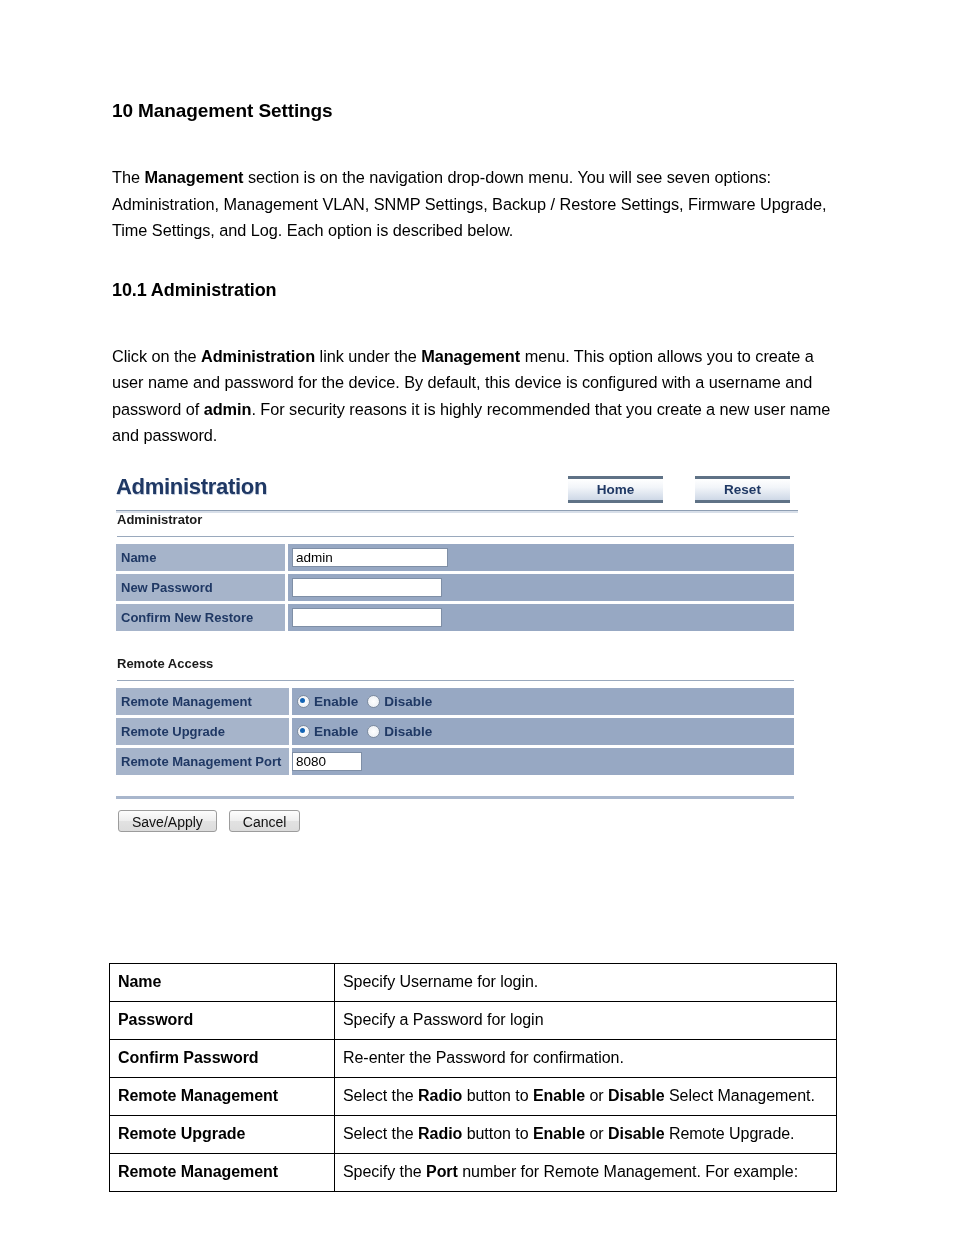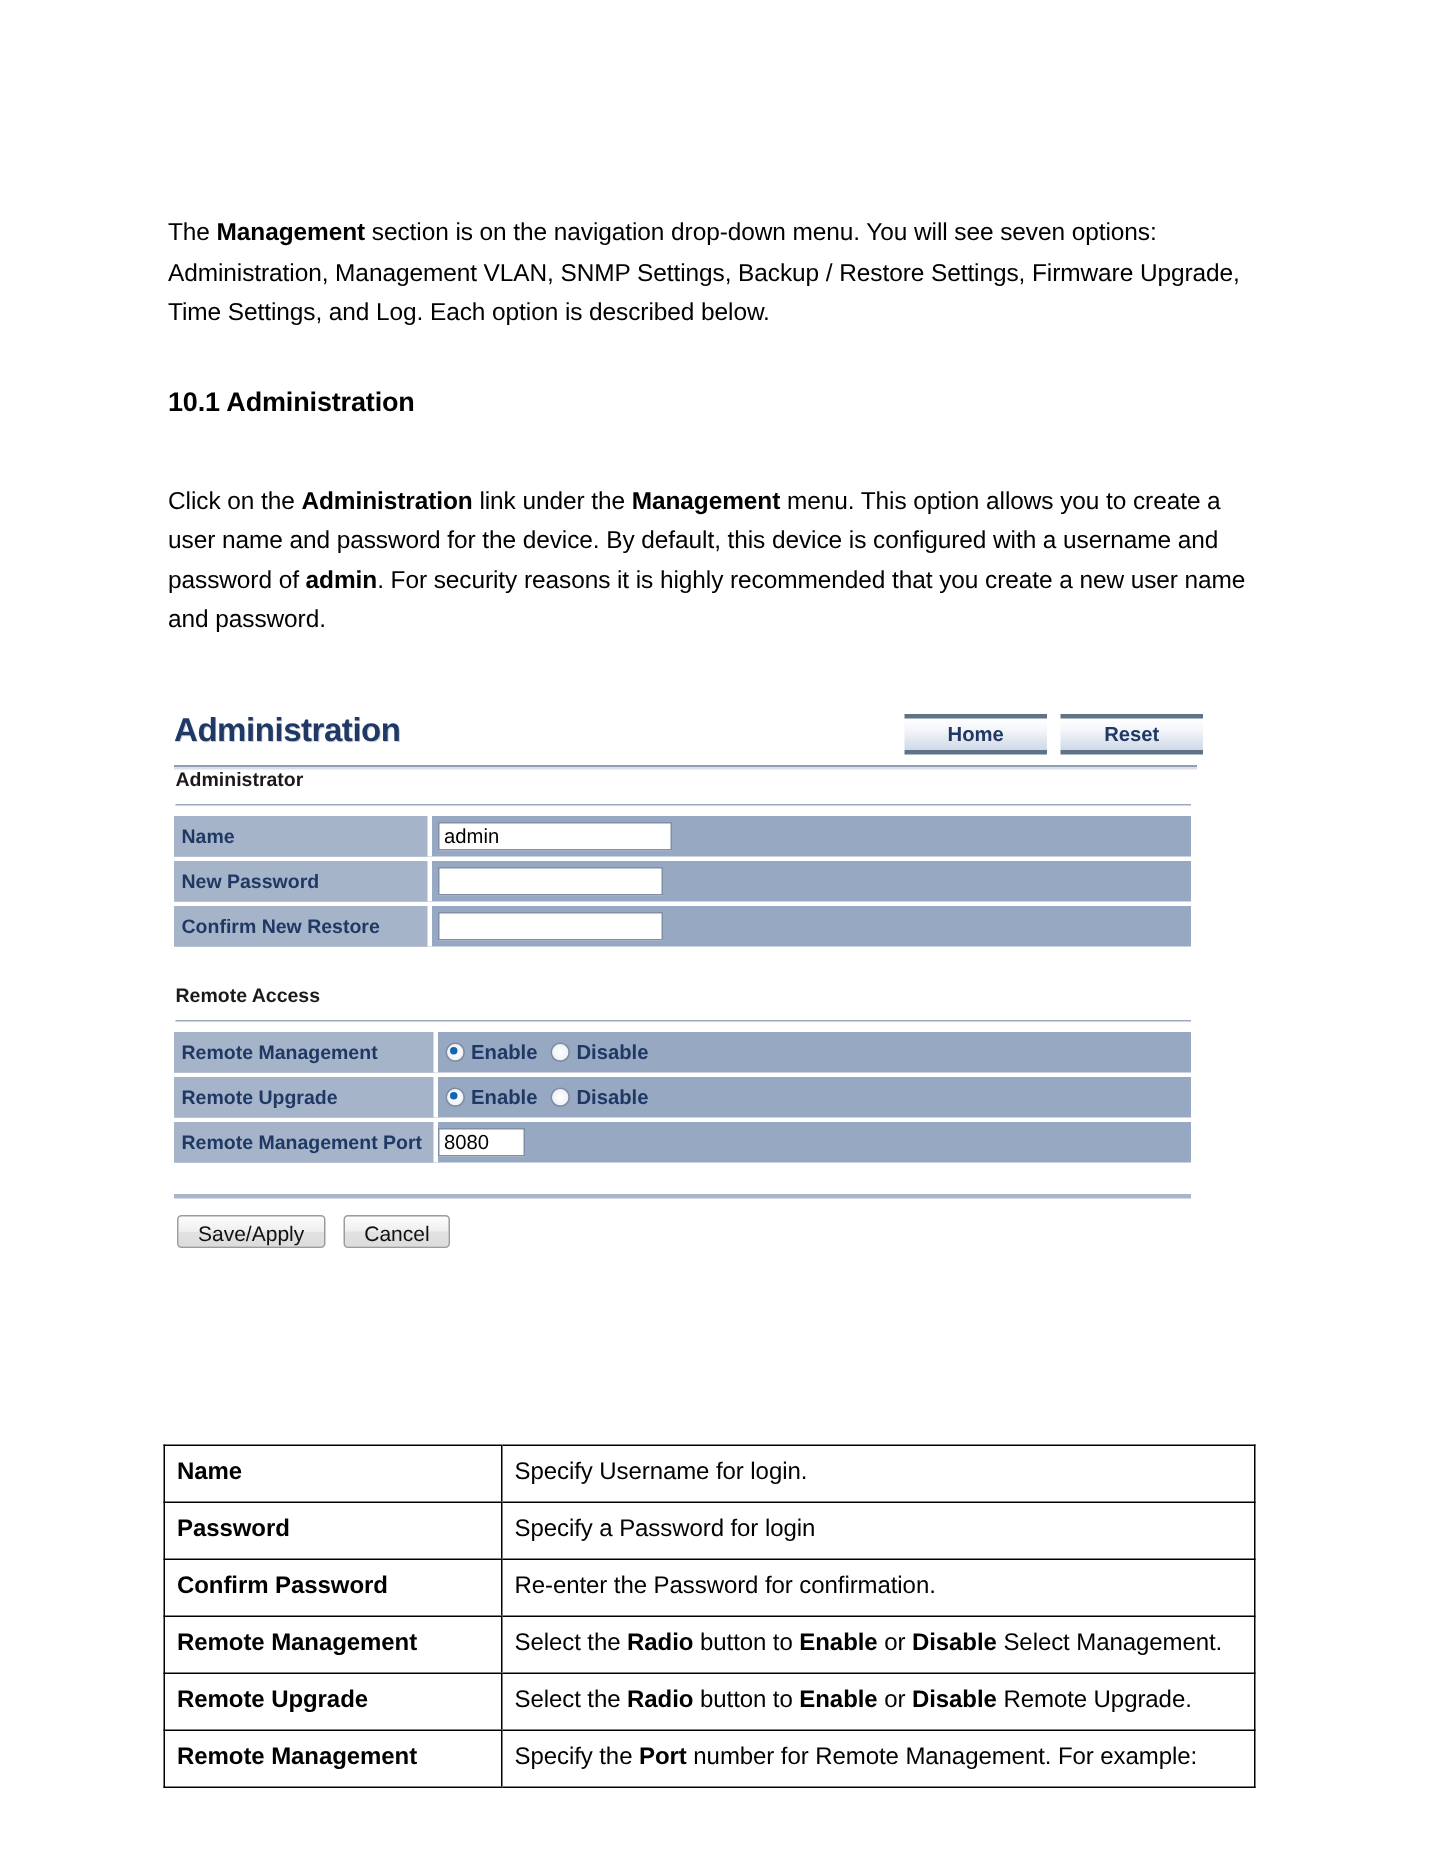--- a/index.html
+++ b/index.html
@@ -74,24 +74,24 @@
     left: 4px;
     top: 4px;
     font-size: 22px;
     font-weight: bold;
     color: #1f3864;
     letter-spacing: -0.3px;
     text-shadow: 0.6px 0.6px 0 #c7d0e0;
   }
   .head-btns {
     position: absolute;
-    right: 0px;
+    right: 12px;
     top: 6px;
     display: flex;
-    gap: 9px;
+    gap: 32px;
   }
   .ui-btn {
     width: 95px;
     height: 21px;
     border: none;
     border-top: 3px solid #5f7286;
     border-bottom: 3px solid #5f7286;
     background: linear-gradient(to bottom, #ffffff 0%, #f2f5f9 40%, #ced8e6 100%);
     color: #1f3864;
     font-size: 13.5px;
@@ -160,21 +160,21 @@
     background: #ffffff;
     font-family: "Liberation Sans", sans-serif;
     font-size: 13.5px;
     color: #000;
     padding: 0 3px;
     box-sizing: border-box;
     outline: none;
   }
   .in-name { width: 156px; }
   .in-pass { width: 150px; }
-  .in-port { width: 58px; }
+  .in-port { width: 70px; }
 
   .radio-group {
     display: flex;
     align-items: center;
     gap: 9px;
     font-size: 13.5px;
     font-weight: bold;
     color: #1f3864;
     padding-left: 5px;
   }
@@ -255,20 +255,21 @@
     border-right: 1.6px solid #000;
   }
   .desc-table b { font-weight: bold; text-align: right; }
 </style>
 </head>
 <body>
 
 <div class="page">
 
   <div class="doc-body">
+    <h1 class="heading">10 Management Settings</h1>
     <div class="sp-1"></div>
     <p class="para">
       <span>The </span><b>Management</b><span> section is on the navigation drop-down menu. You will see seven options: Administration, Management VLAN, SNMP Settings, Backup / Restore Settings, Firmware Upgrade, Time Settings, and Log. Each option is described below.</span>
     </p>
     <div class="sp-2"></div>
     <h2 class="subheading">10.1 Administration</h2>
     <div class="sp-3"></div>
     <p class="para">
       <span>Click on the </span><b>Administration</b><span> link under the </span><b>Management</b><span> menu. This option allows you to create a user name and password for the device. By default, this device is configured with a username and password of </span><b>admin</b><span>. For security reasons it is highly recommended that you create a new user name and password.</span>
     </p>

